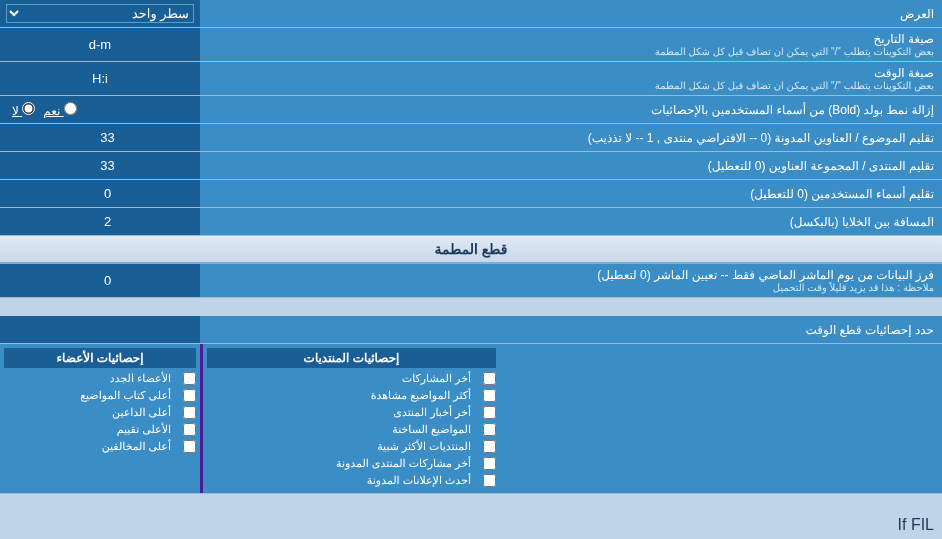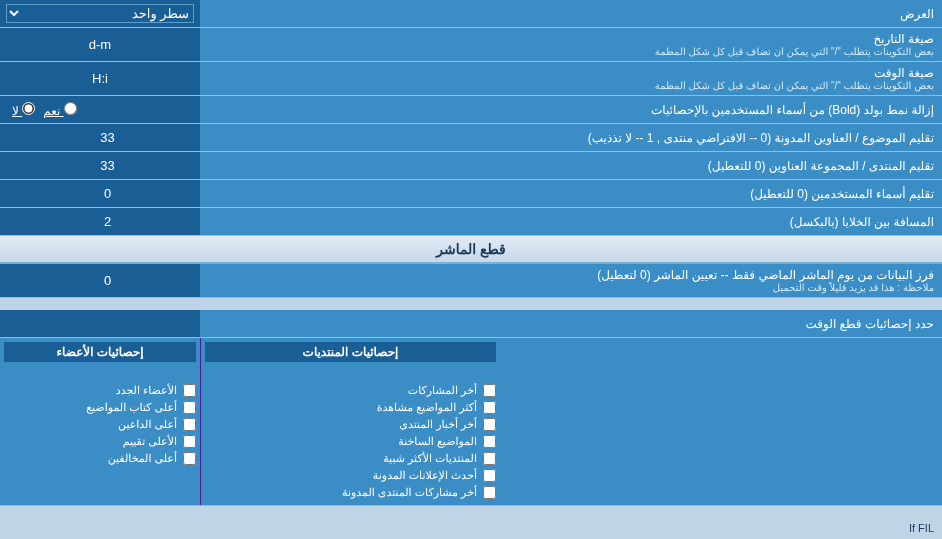--- a/index.html
+++ b/index.html
@@ -82,35 +82,35 @@
       color: #fff;
       font-size: 12px;
       text-decoration: underline;
     }
     .radio-group input[type="radio"] {
       accent-color: #fff;
     }
     
     .stats-section {
       background: #c0d4e8;
-      padding: 12px 0;
+      padding: 18px 0;
     }
     .stats-col-header {
       background: #1a5e96;
       color: #fff;
       font-weight: bold;
       font-size: 12px;
       text-align: center;
       padding: 3px 6px;
-      margin-bottom: 20px;
+      margin-bottom: 2px;
     }
     .stats-item {
       display: flex;
       align-items: flex-start;
-      gap: 6px;
+      gap: 12px;
       color: #fff;
       font-size: 11px;
       padding: 2px 0;
     }
     .stats-item input[type="checkbox"] {
       accent-color: #1a5e96;
     }
   </style>
 </head>
 <body>
@@ -199,21 +199,21 @@
   <div class="row">
     <div class="row-label">
       <span>المسافة بين الخلايا (بالبكسل)</span>
     </div>
     <div class="row-input">
       <input type="number" value="2" style="">
     </div>
   </div>
 
   <div class="section-header">
-    <span>قطع الماشر</span>
+    <span>قطع المطمة</span>
   </div>
 
   <div class="row">
     <div class="row-label">
       <div>
         <span>فرز البيانات من يوم الماشر الماضي فقط -- تعيين الماشر (0 لتعطيل)</span>
         <small>ملاحظة : هذا قد يزيد قليلاً وقت التحميل</small>
       </div>
     </div>
     <div class="row-input">
@@ -228,21 +228,21 @@
         <span>حدد إحصائيات قطع الوقت</span>
       </div>
       <div class="row-input">
       </div>
     </div>
 
     <div style="display:flex; background:#3a8dc5; border-bottom:1px solid #a0b8cc;">
 
       <div style="flex:1; background:#3a8dc5; padding:4px 8px;"></div>
 
-      <div style="width:300px; background:#3a8dc5; border-left:1px solid #4c1d95; padding:4px;">
+      <div style="width:300px; background:#3a8dc5; border-left:3px solid #4c1d95; padding:4px;">
         <div class="stats-col-header">
           <span>إحصائيات المنتديات</span>
         </div>
         <div class="stats-item">
           <input type="checkbox" style="">
           <span>أخر المشاركات</span>
         </div>
         <div class="stats-item">
           <input type="checkbox" style="">
           <span>أكثر المواضيع مشاهدة</span>
@@ -254,25 +254,25 @@
         <div class="stats-item">
           <input type="checkbox" style="">
           <span>المواضيع الساخنة</span>
         </div>
         <div class="stats-item">
           <input type="checkbox" style="">
           <span>المنتديات الأكثر شبية</span>
         </div>
         <div class="stats-item">
           <input type="checkbox" style="">
+          <span>أخر مشاركات المنتدى المدونة</span>
+        </div>
+        <div class="stats-item">
+          <input type="checkbox" style="">
           <span>أحدث الإعلانات المدونة</span>
-        </div>
-        <div class="stats-item">
-          <input type="checkbox" style="">
-          <span>أخر مشاركات المنتدى المدونة</span>
         </div>
       </div>
 
       <div style="width:200px; background:#3a8dc5; padding:4px;">
         <div class="stats-col-header">
           <span>إحصائيات الأعضاء</span>
         </div>
         <div class="stats-item">
           <input type="checkbox" style="">
           <span>الأعضاء الجدد</span>
@@ -290,17 +290,17 @@
           <span>الأعلى تقييم</span>
         </div>
         <div class="stats-item">
           <input type="checkbox" style="">
           <span>أعلى المخالفين</span>
         </div>
       </div>
     </div>
   </div>
 
-  <div style="background:#c0d4e8; padding:4px 8px; font-size:11px; color:#1a3a5c; text-align:right;">
+  <div style="background:#c0d4e8; padding:4px 8px; font-size:16px; color:#1a3a5c; text-align:right;">
     <span>If FIL</span>
   </div>
 
 </div>
 
 </body></html>

